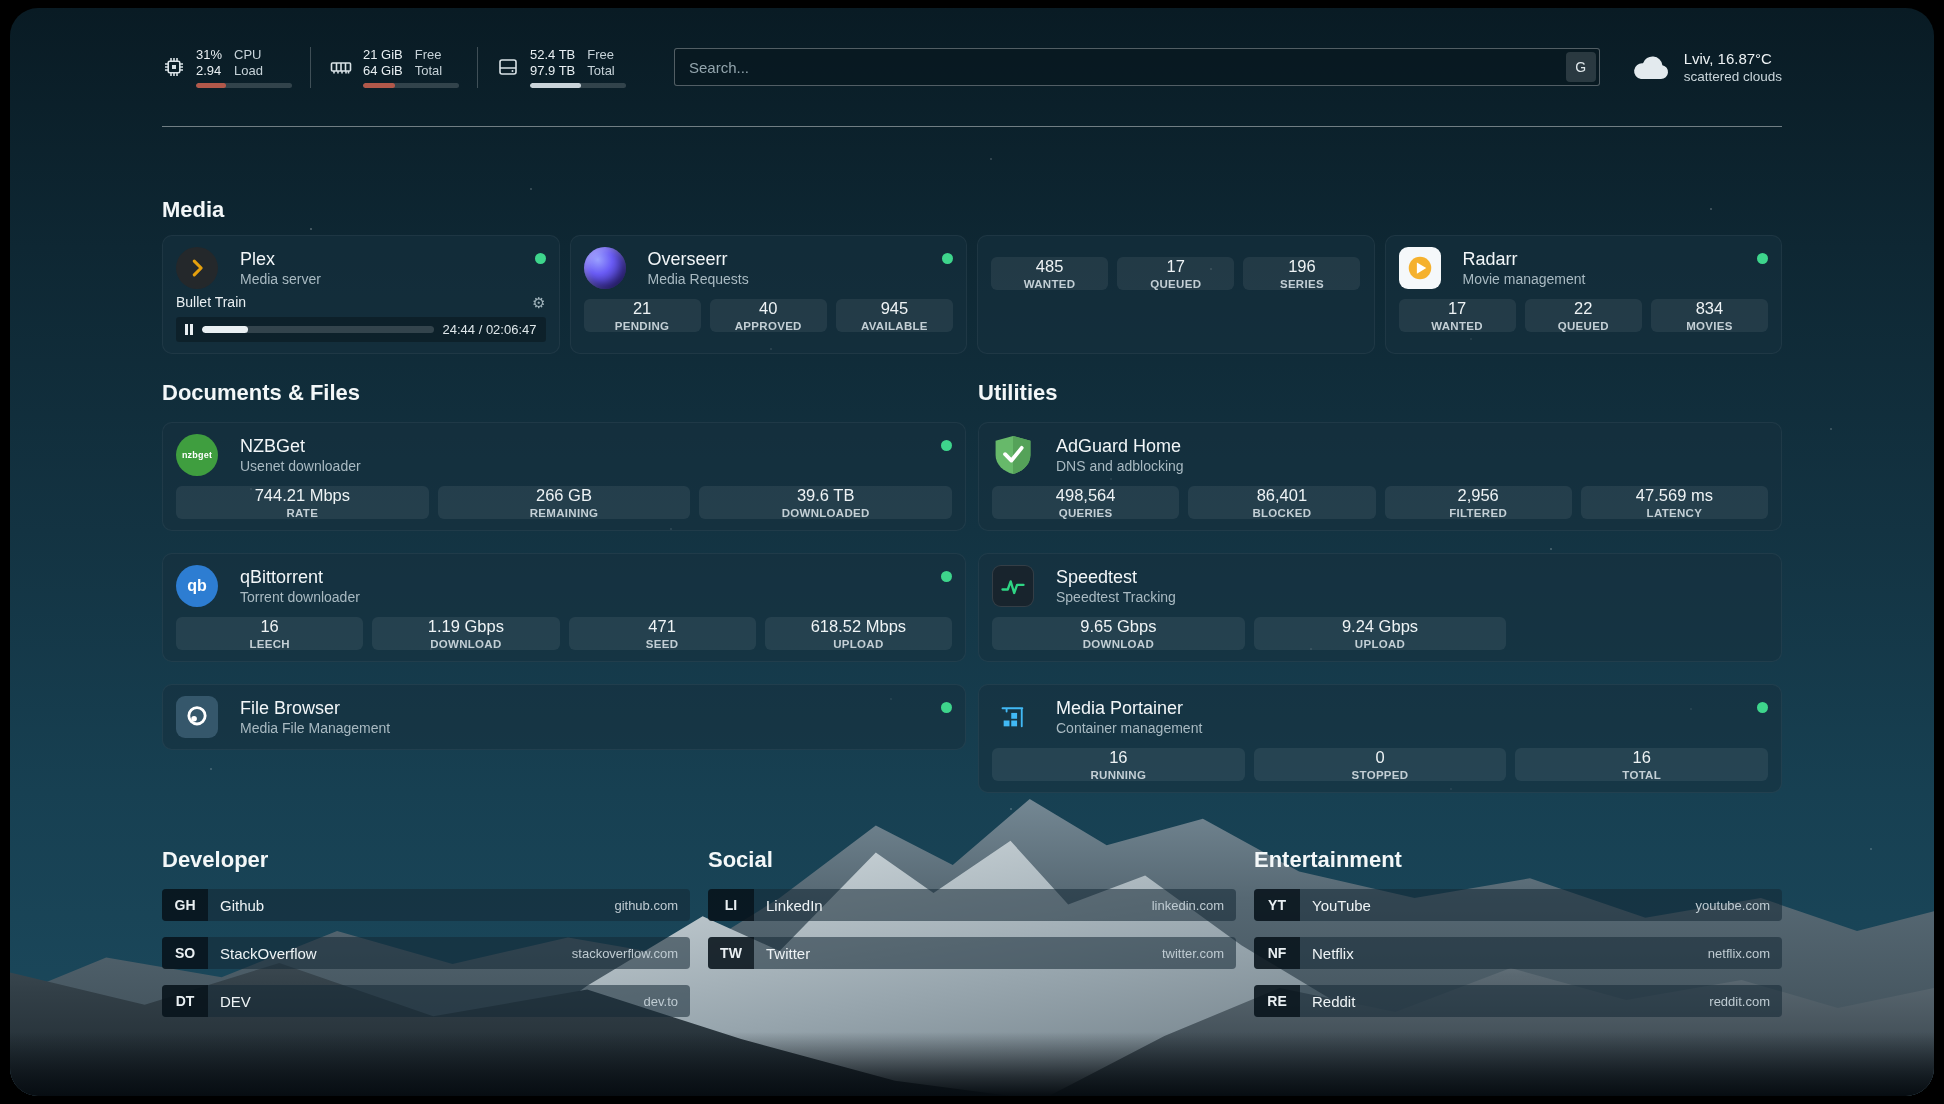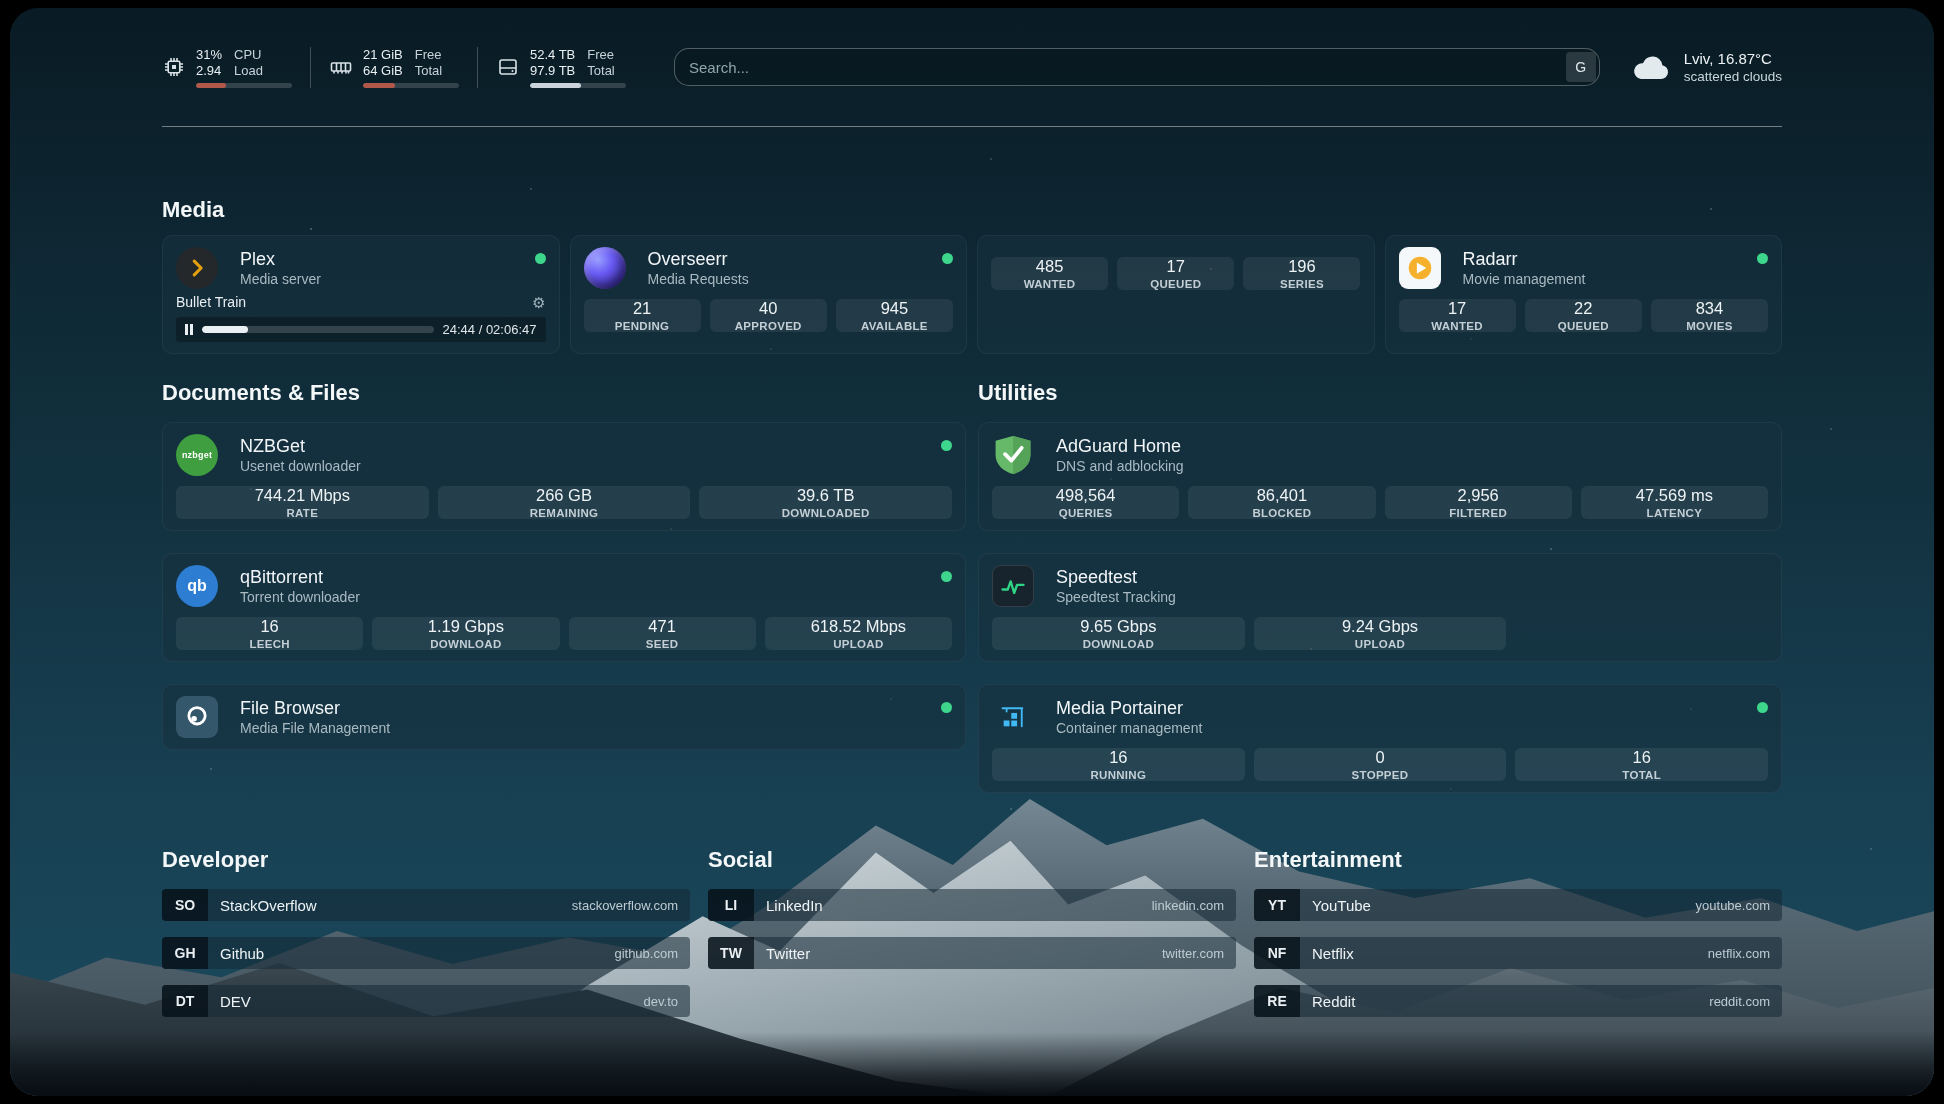--- a/index.html
+++ b/index.html
@@ -59,21 +59,21 @@
   .res-body { display: flex; flex-direction: column; gap: 4px; }
   .res-cols { display: flex; gap: 12px; font-size: 13px; line-height: 16px; }
   .res-vals { display: flex; flex-direction: column; color: #e9eff2; }
   .res-labels { display: flex; flex-direction: column; color: #c6d2d8; }
   .res-bar { height: 5px; min-width: 96px; border-radius: 3px; background: rgba(255,255,255,.16); overflow: hidden; }
   .res-fill { height: 100%; border-radius: 3px; background: #b2584a; }
   .resource.disk .res-fill { background: #c9d3d9; }
   
   .search { flex: 1; margin: 0 30px; position: relative; }
   .search input { width: 100%; height: 38px; background: rgba(8,22,30,.55); border: 1px solid rgba(255,255,255,.30);
-    border-radius: 15px; color: #e6edf0; padding: 0 52px 0 14px; font-size: 15px; font-family: inherit; }
+    border-radius: 3px; color: #e6edf0; padding: 0 52px 0 14px; font-size: 15px; font-family: inherit; }
   .search input::placeholder { color: #93a5ad; }
   .search-btn { position: absolute; right: 4px; top: 4px; width: 30px; height: 30px; background: rgba(255,255,255,.14);
     border: none; border-radius: 4px; color: #dfe7ea; font-size: 14px; font-family: inherit; cursor: pointer; }
   
   .weather { display: flex; align-items: center; gap: 12px; }
   .weather-icon svg { width: 42px; height: 32px; display: block; }
   .weather-loc { font-size: 15px; color: #eef3f5; line-height: 19px; }
   .weather-sub { font-size: 13.5px; color: #c9d5da; line-height: 18px; }
   
   .section-title { font-size: 22px; font-weight: 600; color: #f3f7f8; }
@@ -515,30 +515,30 @@
 
         </div>
       </div>
     </div>
 
     <div class="bookmarks">
       <div class="bm-col">
         <h2 class="section-title bm-title">Developer</h2>
         <div class="bm-rows">
           <div class="bm-row">
+            <span class="bm-abbr">GH</span>
+            <span class="bm-name">Github</span>
+            <span class="bm-domain">github.com</span>
+          </div>
+          <div class="bm-row">
             <span class="bm-abbr">SO</span>
             <span class="bm-name">StackOverflow</span>
             <span class="bm-domain">stackoverflow.com</span>
           </div>
           <div class="bm-row">
-            <span class="bm-abbr">GH</span>
-            <span class="bm-name">Github</span>
-            <span class="bm-domain">github.com</span>
-          </div>
-          <div class="bm-row">
             <span class="bm-abbr">DT</span>
             <span class="bm-name">DEV</span>
             <span class="bm-domain">dev.to</span>
           </div>
         </div>
       </div>
 
       <div class="bm-col">
         <h2 class="section-title bm-title">Social</h2>
         <div class="bm-rows">

